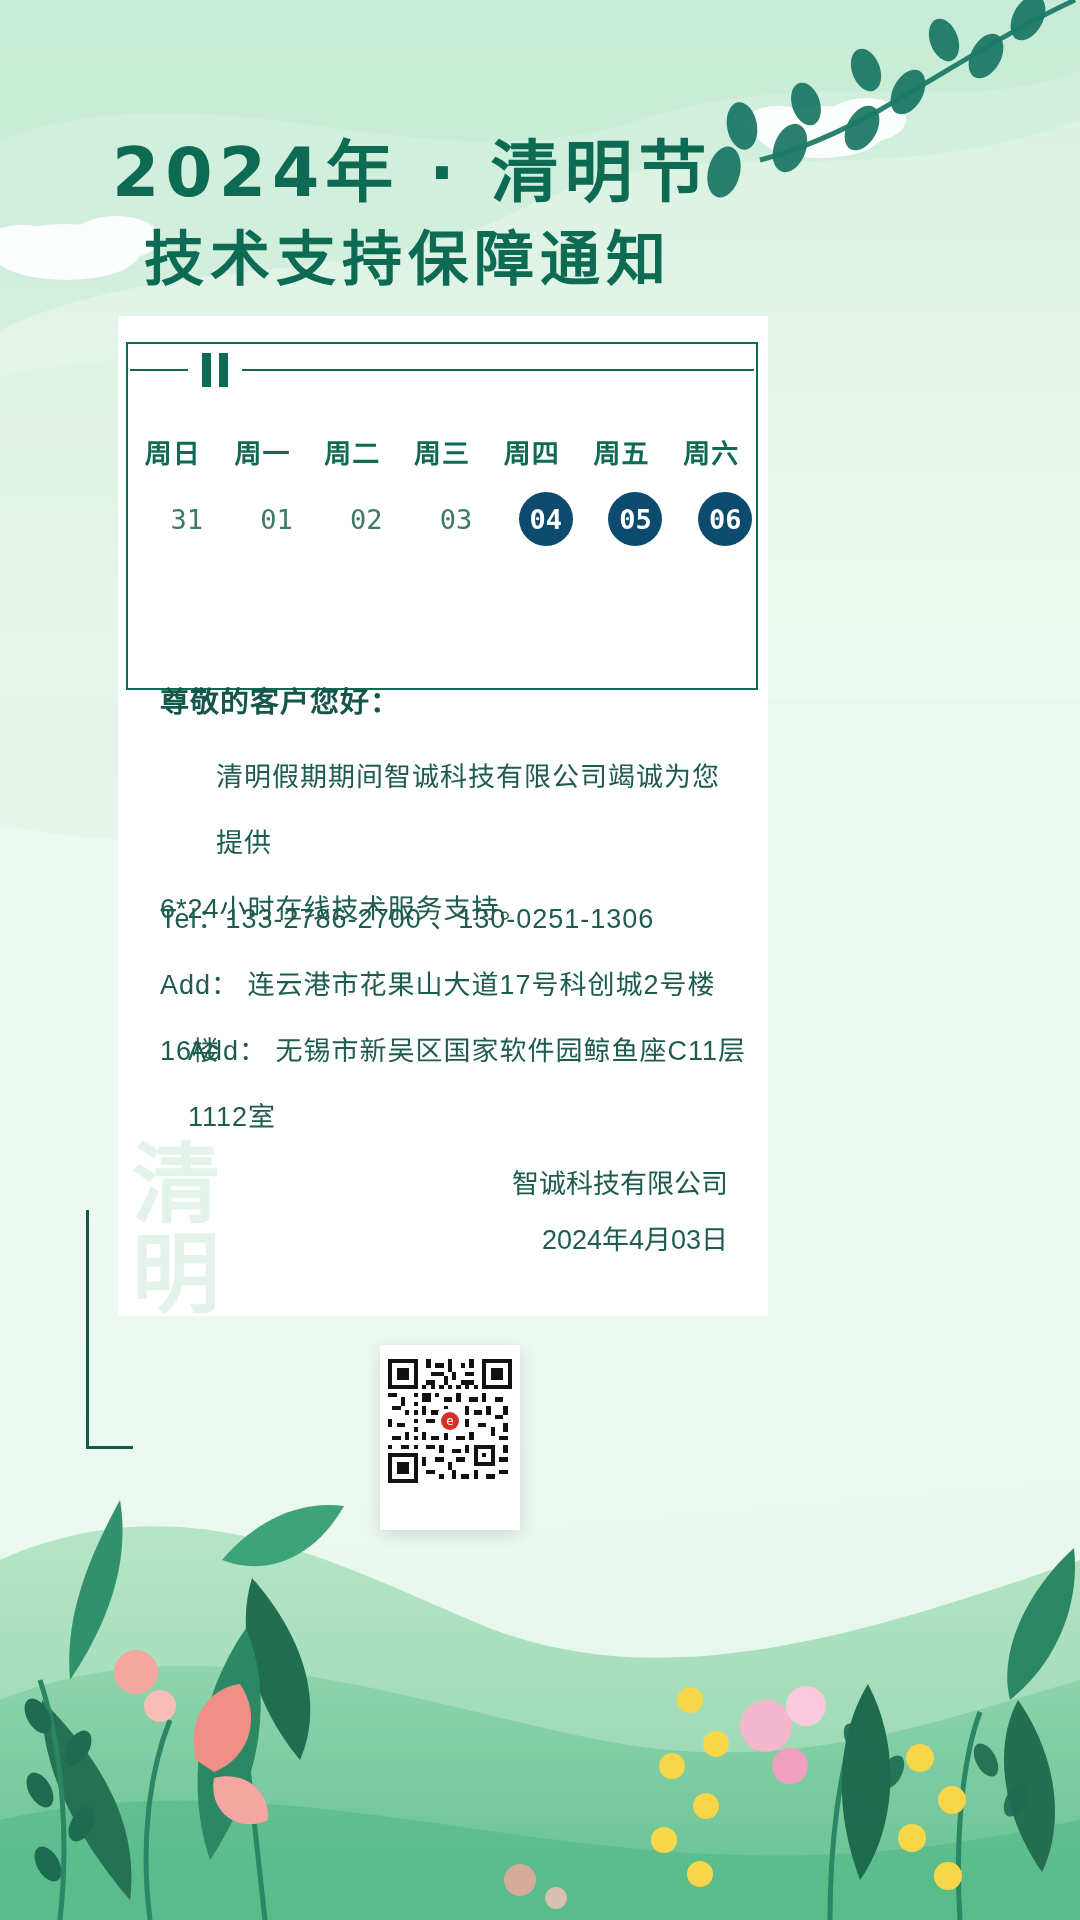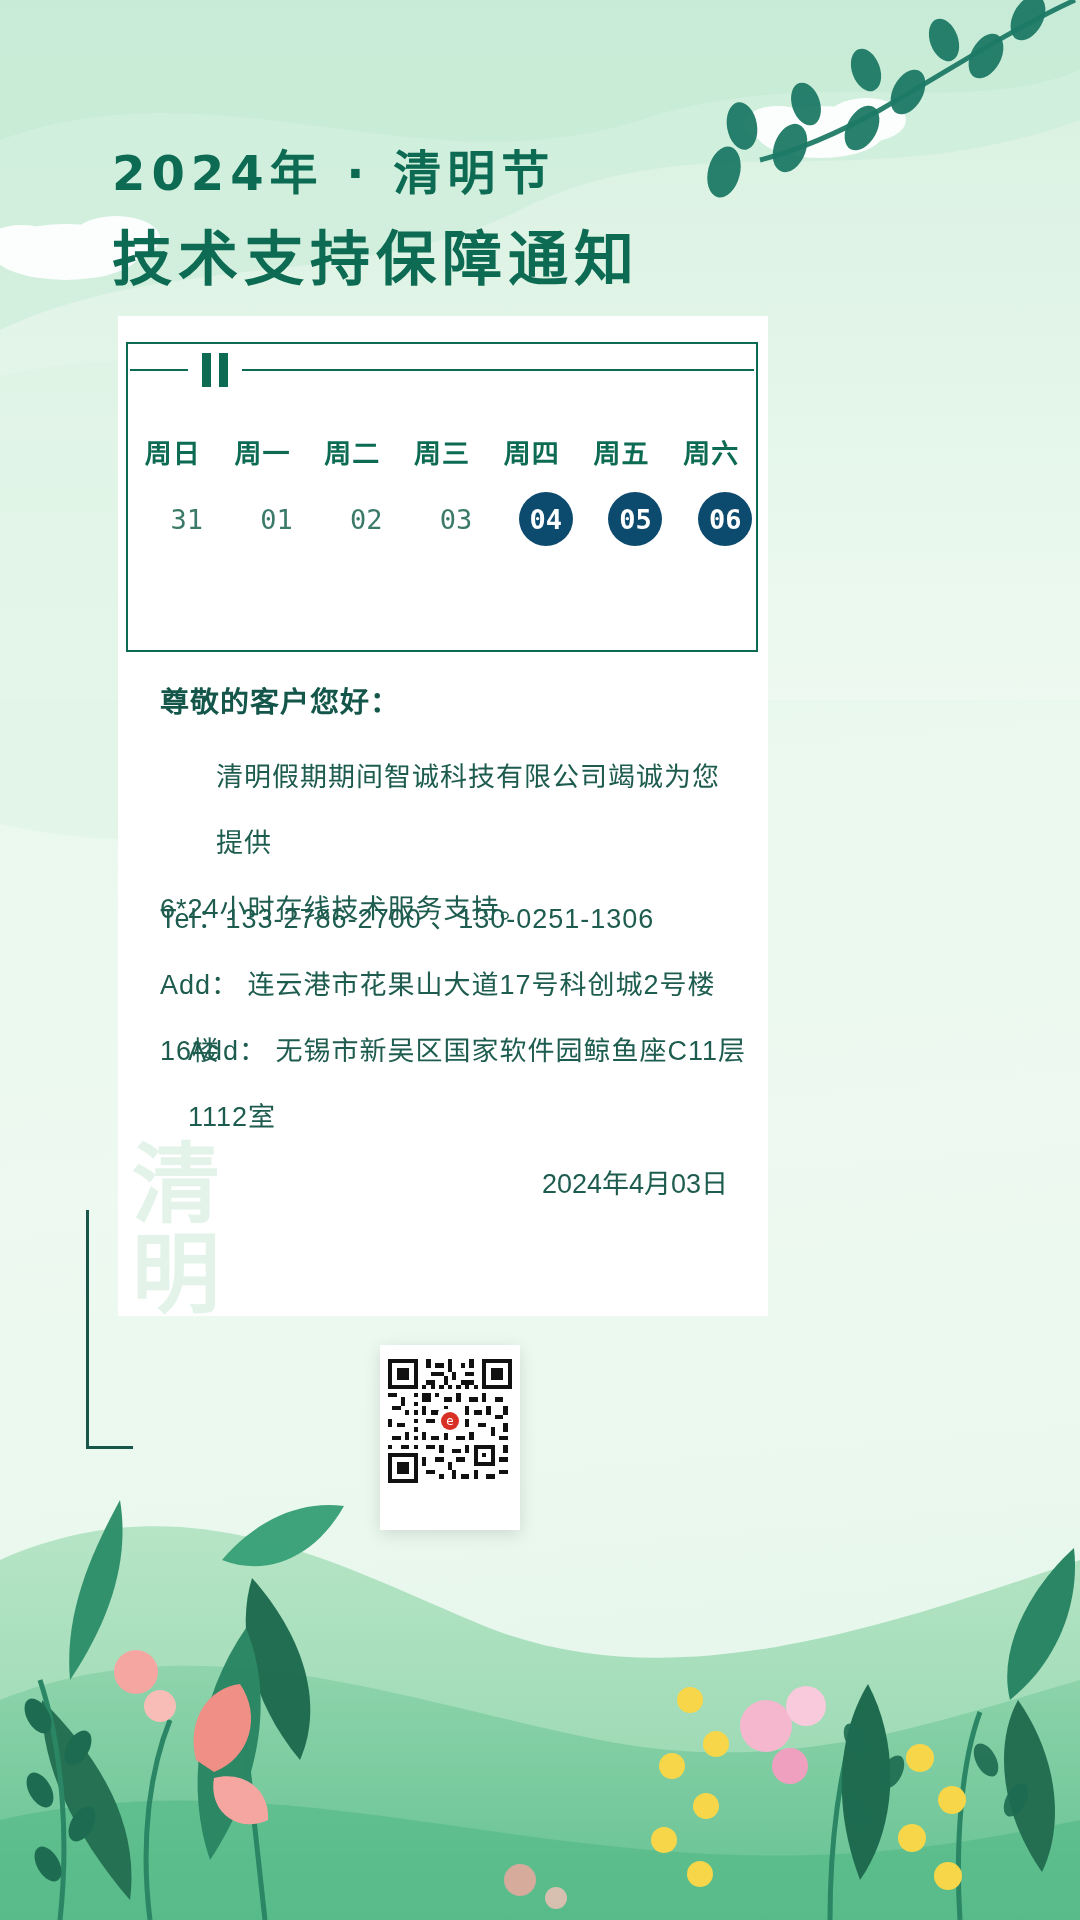--- a/index.html
+++ b/index.html
@@ -36,47 +36,48 @@
     position: absolute;
     left: 112px;
     top: 130px;
     width: 760px;
     z-index: 6;
   }
   .title-line {
     font-family: "DejaVu Sans", sans-serif;
     font-weight: bold;
     color: #0d6b53;
-    font-size: 48px;
+    font-size: 68px;
     letter-spacing: 6px;
     line-height: 86px;
     white-space: nowrap;
   }
   .title-line.second {
     font-size: 60px;
+    margin-left: 32px;
   }
 
   
   .card {
     position: absolute;
     left: 118px;
     top: 316px;
     width: 650px;
     height: 1000px;
     background: #ffffff;
     z-index: 5;
   }
 
   
   .cal-box {
     position: absolute;
     left: 8px;
     top: 26px;
     width: 632px;
-    height: 310px;
+    height: 348px;
     border: 2px solid #0d6b53;
     box-sizing: border-box;
   }
   .cal-head {
     position: absolute;
     top: -2px;
     left: 0;
     width: 100%;
     height: 56px;
     display: flex;
@@ -431,20 +432,21 @@
     <div class="para p1">
       <span class="indent">清明假期期间智诚科技有限公司竭诚为您提供</span>
       <span>6*24小时在线技术服务支持。</span>
     </div>
 
     <div class="para tel">Tel：133-2786-2700 、130-0251-1306</div>
     <div class="para add1">Add： 连云港市花果山大道17号科创城2号楼16楼</div>
     <div class="para add2">Add： 无锡市新吴区国家软件园鲸鱼座C11层1112室</div>
 
     <div class="signature">
+      <div>智诚科技有限公司</div>
       <div>2024年4月03日</div>
     </div>
   </div>
 
   <div class="watermark">
     <div>清</div>
     <div>明</div>
   </div>
   <div class="wm-frame"></div>
 

